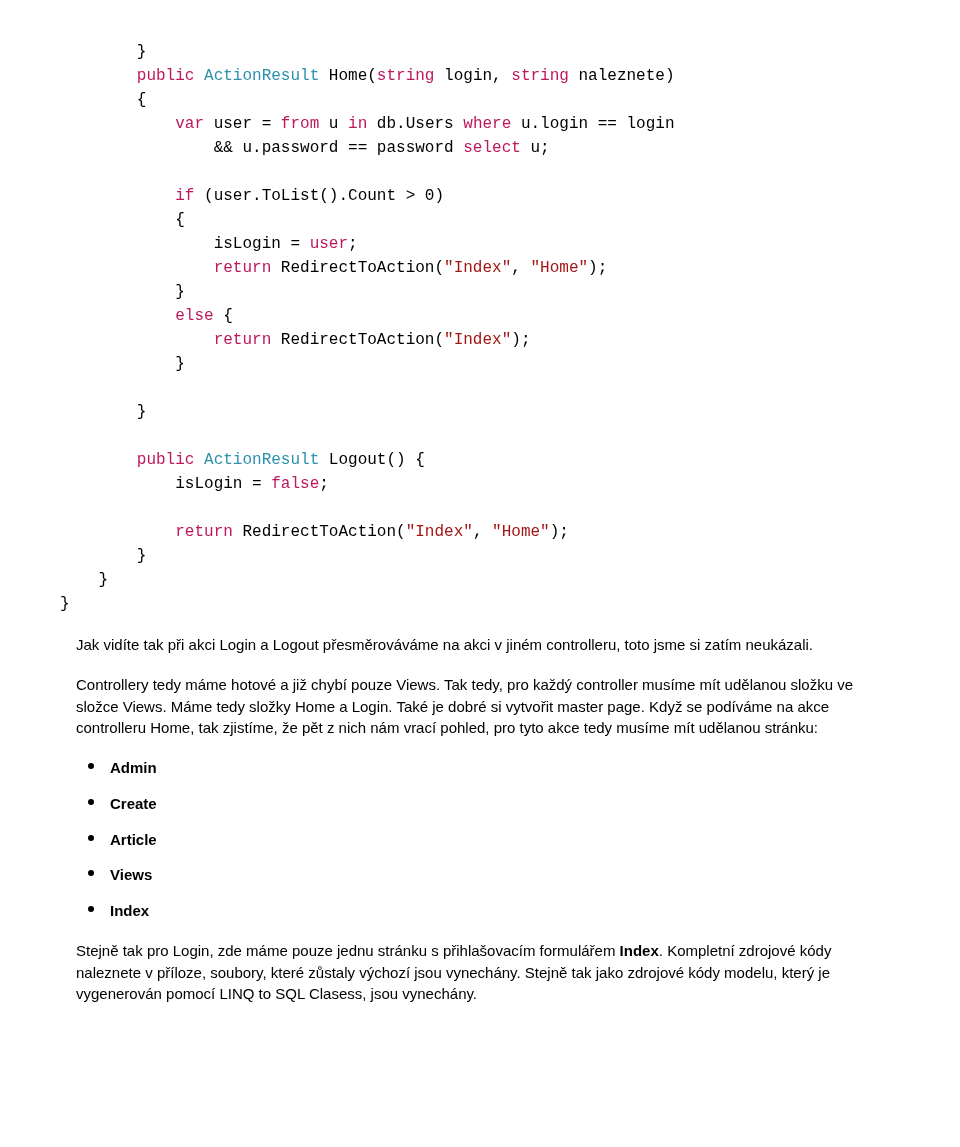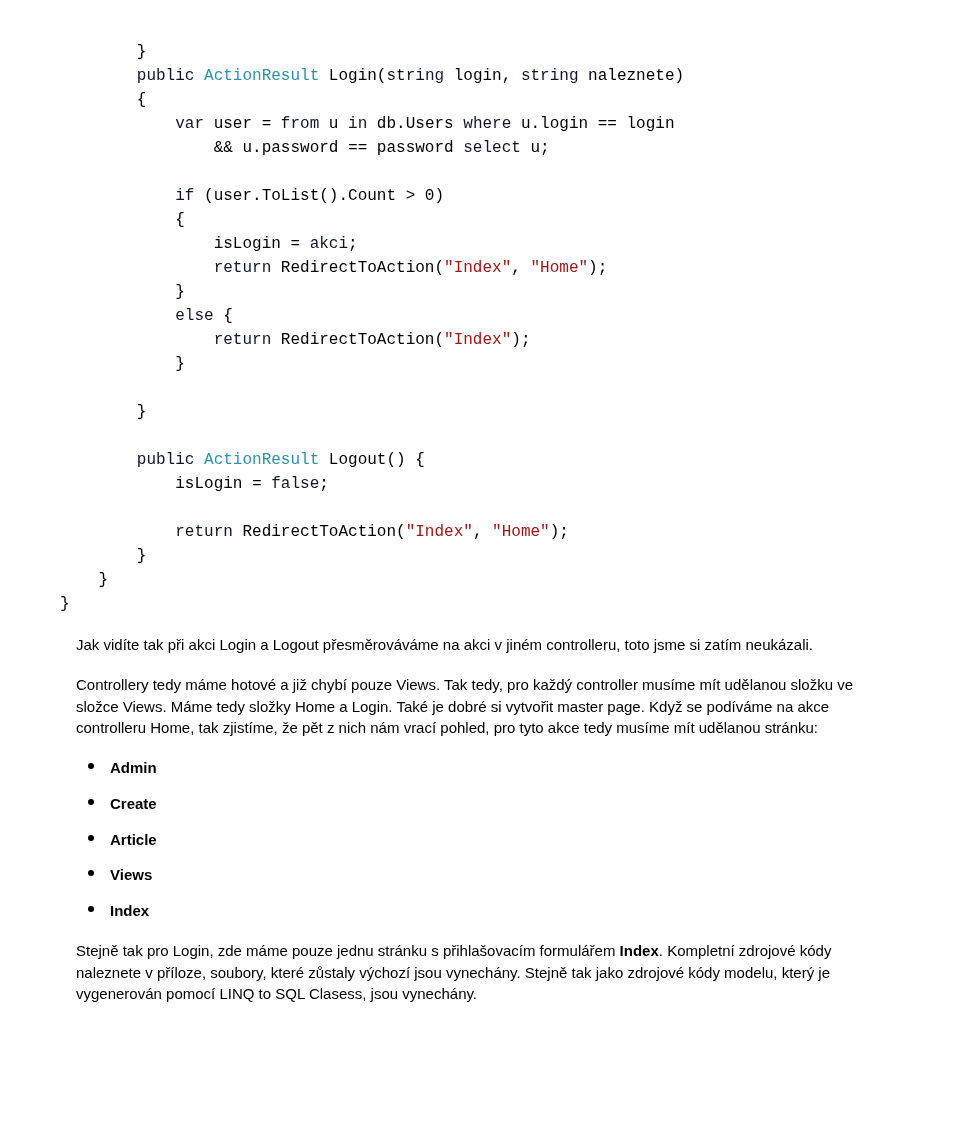--- a/index.html
+++ b/index.html
@@ -11,21 +11,21 @@
     line-height: 1.45;
     color: #000000;
   }
   .code {
     font-family: "Courier New", Courier, monospace;
     font-size: 16px;
     line-height: 1.5;
     white-space: pre;
     color: #000000;
   }
-  .kw { color: #0f172a; }
+  .kw { color: #be185d; }
   .cls { color: #2b91af; }
   .str { color: #a31515; }
   .para {
     margin: 18px 16px;
   }
   ul.bul {
     list-style: none;
     padding-left: 50px;
     margin: 18px 0;
   }
@@ -42,28 +42,28 @@
     width: 6px;
     height: 6px;
     background: #000;
     border-radius: 50%;
   }
 </style>
 </head>
 <body>
 
 <div class="code"><span>        }</span>
-<span><span>        </span><span class="kw">public</span><span> </span><span class="cls">ActionResult</span><span> Login(</span><span class="kw">string</span><span> login, </span><span class="kw">string</span><span> naleznete)</span></span>
+<span><span>        </span><span class="kw">public</span><span> </span><span class="cls">ActionResult</span><span> Home(</span><span class="kw">string</span><span> login, </span><span class="kw">string</span><span> naleznete)</span></span>
 <span>        {</span>
 <span><span>            </span><span class="kw">var</span><span> user = </span><span class="kw">from</span><span> u </span><span class="kw">in</span><span> db.Users </span><span class="kw">where</span><span> u.login == login</span></span>
 <span><span>                &amp;&amp; u.password == password </span><span class="kw">select</span><span> u;</span></span>
 <span></span>
 <span><span>            </span><span class="kw">if</span><span> (user.ToList().Count &gt; 0)</span></span>
 <span>            {</span>
-<span><span>                isLogin = </span><span class="kw">akci</span><span>;</span></span>
+<span><span>                isLogin = </span><span class="kw">user</span><span>;</span></span>
 <span><span>                </span><span class="kw">return</span><span> RedirectToAction(</span><span class="str">"Index"</span><span>, </span><span class="str">"Home"</span><span>);</span></span>
 <span>            }</span>
 <span><span>            </span><span class="kw">else</span><span> {</span></span>
 <span><span>                </span><span class="kw">return</span><span> RedirectToAction(</span><span class="str">"Index"</span><span>);</span></span>
 <span>            }</span>
 <span></span>
 <span>        }</span>
 <span></span>
 <span><span>        </span><span class="kw">public</span><span> </span><span class="cls">ActionResult</span><span> Logout() {</span></span>
 <span><span>            isLogin = </span><span class="kw">false</span><span>;</span></span>

